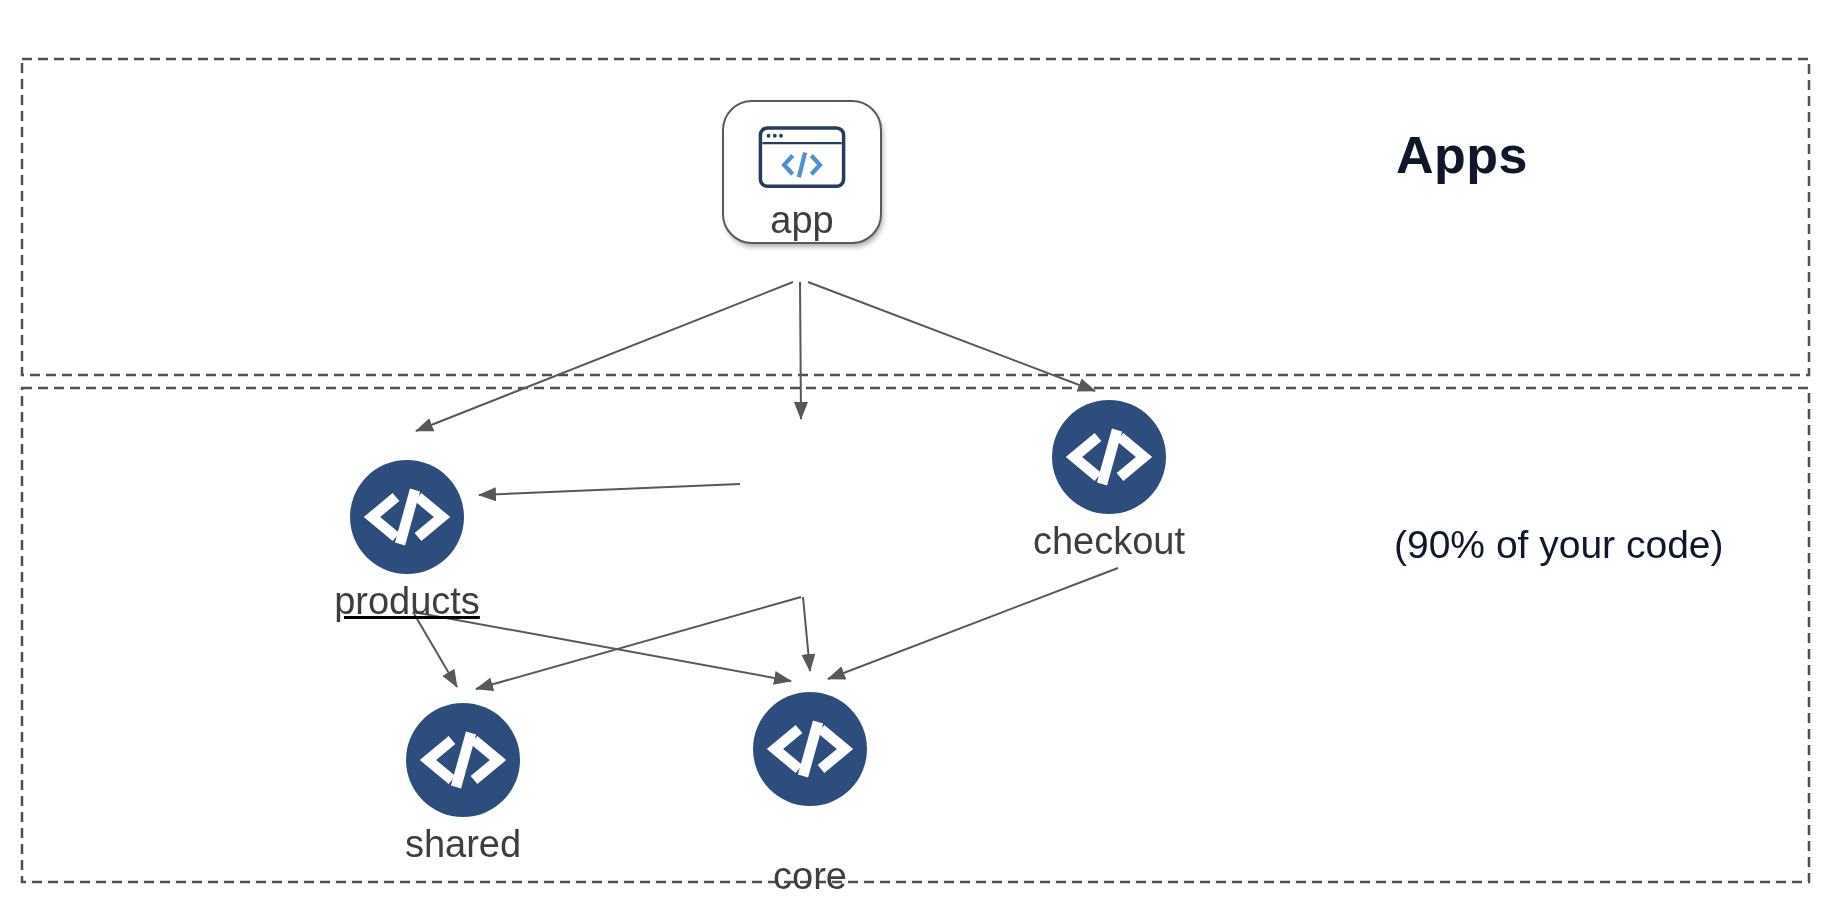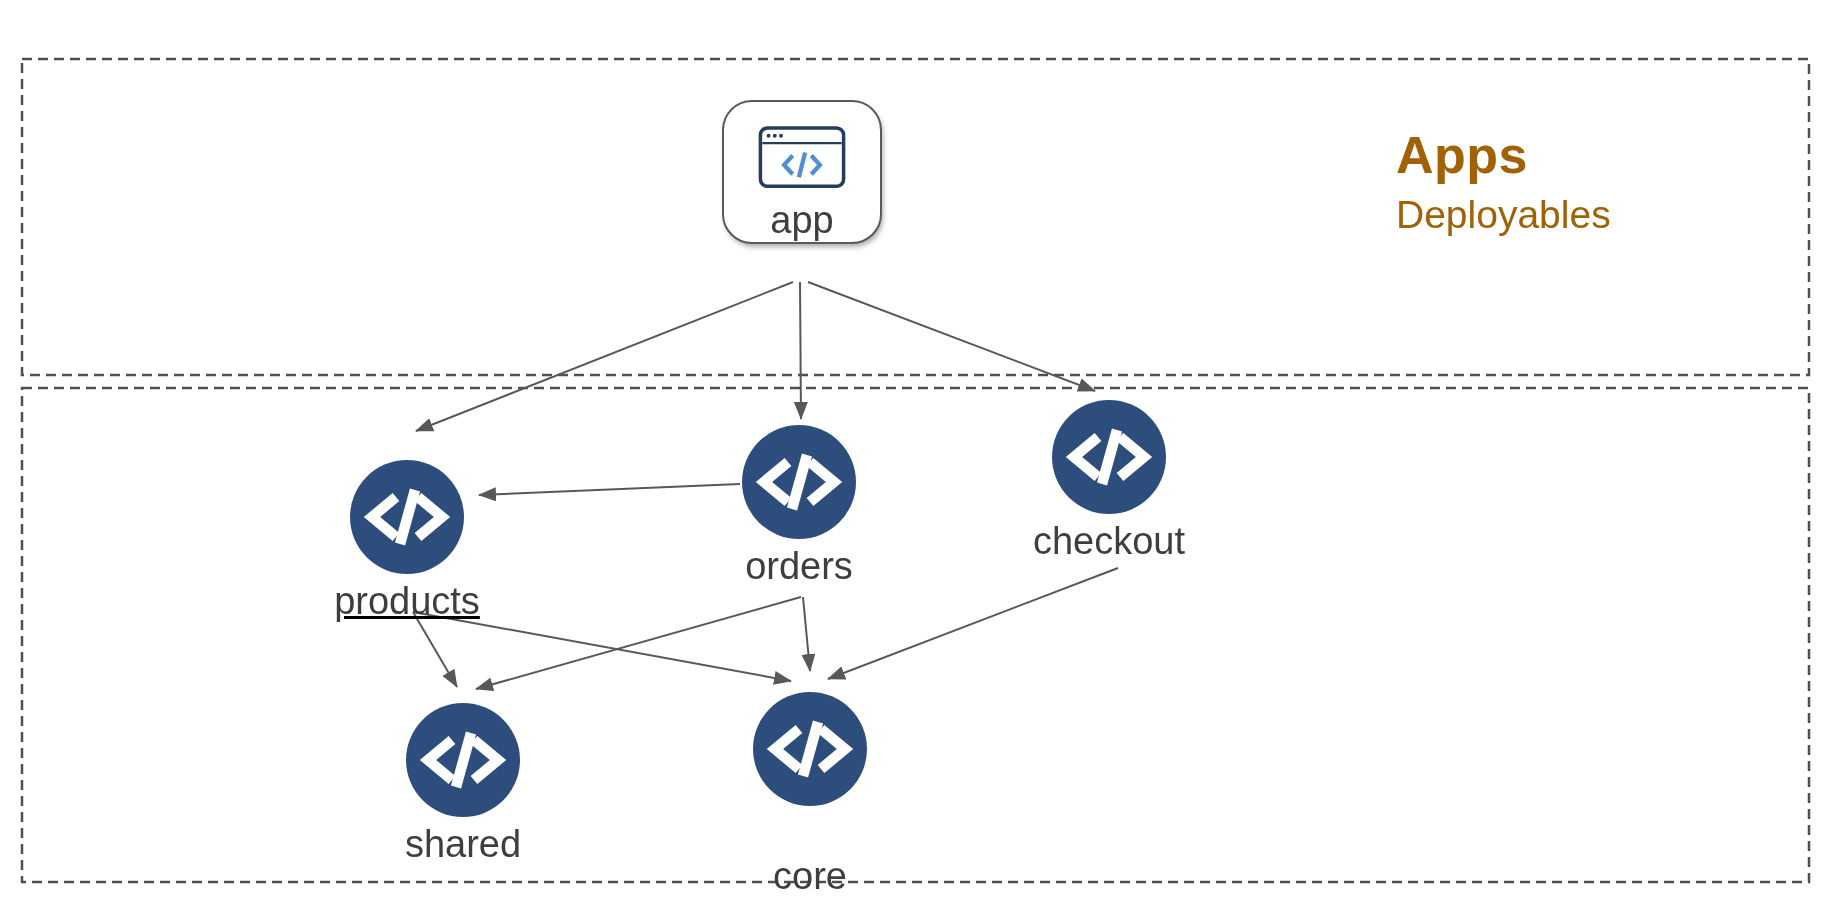--- a/index.html
+++ b/index.html
@@ -11,21 +11,21 @@
     background: #ffffff;
     overflow: hidden;
   }
   .edges-svg {
     position: absolute;
     left: 0; top: 0;
     width: 1838px; height: 920px;
     z-index: 1;
   }
   
-  .section-label { position: absolute; z-index: 2; color: #a16207; }
+  .section-label { position: absolute; z-index: 2; color: #0f172a; }
   .section-title { font-size: 52px; font-weight: 700; line-height: 1.15; letter-spacing: 0.5px; }
   .section-subtitle { font-size: 39px; font-weight: 400; line-height: 1.2; margin-top: 6px; }
   .apps-label { left: 1396px; top: 126px; }
   .libs-label { left: 1394px; top: 516px; }
 
   
   .app-node {
     position: absolute;
     left: 722px; top: 100px;
     width: 160px; height: 144px;
@@ -95,23 +95,23 @@
         <line x1="413" y1="612" x2="457" y2="687" stroke="#57585b" stroke-width="2" marker-end="url(#arrowhead)"></line>
         <line x1="413" y1="612" x2="791" y2="681" stroke="#57585b" stroke-width="2" marker-end="url(#arrowhead)"></line>
         <line x1="801" y1="597" x2="476" y2="689" stroke="#57585b" stroke-width="2" marker-end="url(#arrowhead)"></line>
         <line x1="803" y1="597" x2="810" y2="671" stroke="#57585b" stroke-width="2" marker-end="url(#arrowhead)"></line>
         <line x1="1118" y1="568" x2="828" y2="679" stroke="#57585b" stroke-width="2" marker-end="url(#arrowhead)"></line>
       </g>
   </svg>
 
   <div class="section-label apps-label">
     <div class="section-title">Apps</div>
-    <div class="section-subtitle">Deployables</div>
   </div>
   <div class="section-label libs-label">
+    <div class="section-subtitle">(90% of your code)</div>
   </div>
 
   <div class="app-node">
     <svg class="browser-icon" width="112" height="80" viewBox="0 0 112 80" xmlns="http://www.w3.org/2000/svg">
       <rect x="2.5" y="2.5" width="107" height="75" rx="9" fill="#ffffff" stroke="#263c5e" stroke-width="4.5"></rect>
       <circle cx="13" cy="12.5" r="2.5" fill="#263c5e"></circle>
       <circle cx="21" cy="12.5" r="2.5" fill="#263c5e"></circle>
       <circle cx="29" cy="12.5" r="2.5" fill="#263c5e"></circle>
       <line x1="5" y1="22" x2="107" y2="22" stroke="#263c5e" stroke-width="2.8"></line>
       <polyline points="44,38 33,50 44,62" fill="none" stroke="#4f8fd4" stroke-width="5.5"></polyline>
@@ -125,30 +125,20 @@
     <div class="lib-circle">
       <svg width="114" height="114" viewBox="0 0 114 114" xmlns="http://www.w3.org/2000/svg">
         <polyline points="46,37 22,57 46,77" fill="none" stroke="#ffffff" stroke-width="10.5"></polyline>
         <polyline points="68,37 92,57 68,77" fill="none" stroke="#ffffff" stroke-width="10.5"></polyline>
         <line x1="65" y1="30" x2="50" y2="84" stroke="#ffffff" stroke-width="10.5"></line>
       </svg>
     </div>
     <div class="node-label">products</div>
   </div>
 
-  <div class="lib-node node-orders">
-    <div class="lib-circle">
-      <svg width="114" height="114" viewBox="0 0 114 114" xmlns="http://www.w3.org/2000/svg">
-        <polyline points="46,37 22,57 46,77" fill="none" stroke="#ffffff" stroke-width="10.5"></polyline>
-        <polyline points="68,37 92,57 68,77" fill="none" stroke="#ffffff" stroke-width="10.5"></polyline>
-        <line x1="65" y1="30" x2="50" y2="84" stroke="#ffffff" stroke-width="10.5"></line>
-      </svg>
-    </div>
-    <div class="node-label">orders</div>
-  </div>
 
   <div class="lib-node node-shared">
     <div class="lib-circle">
       <svg width="114" height="114" viewBox="0 0 114 114" xmlns="http://www.w3.org/2000/svg">
         <polyline points="46,37 22,57 46,77" fill="none" stroke="#ffffff" stroke-width="10.5"></polyline>
         <polyline points="68,37 92,57 68,77" fill="none" stroke="#ffffff" stroke-width="10.5"></polyline>
         <line x1="65" y1="30" x2="50" y2="84" stroke="#ffffff" stroke-width="10.5"></line>
       </svg>
     </div>
     <div class="node-label">shared</div>

